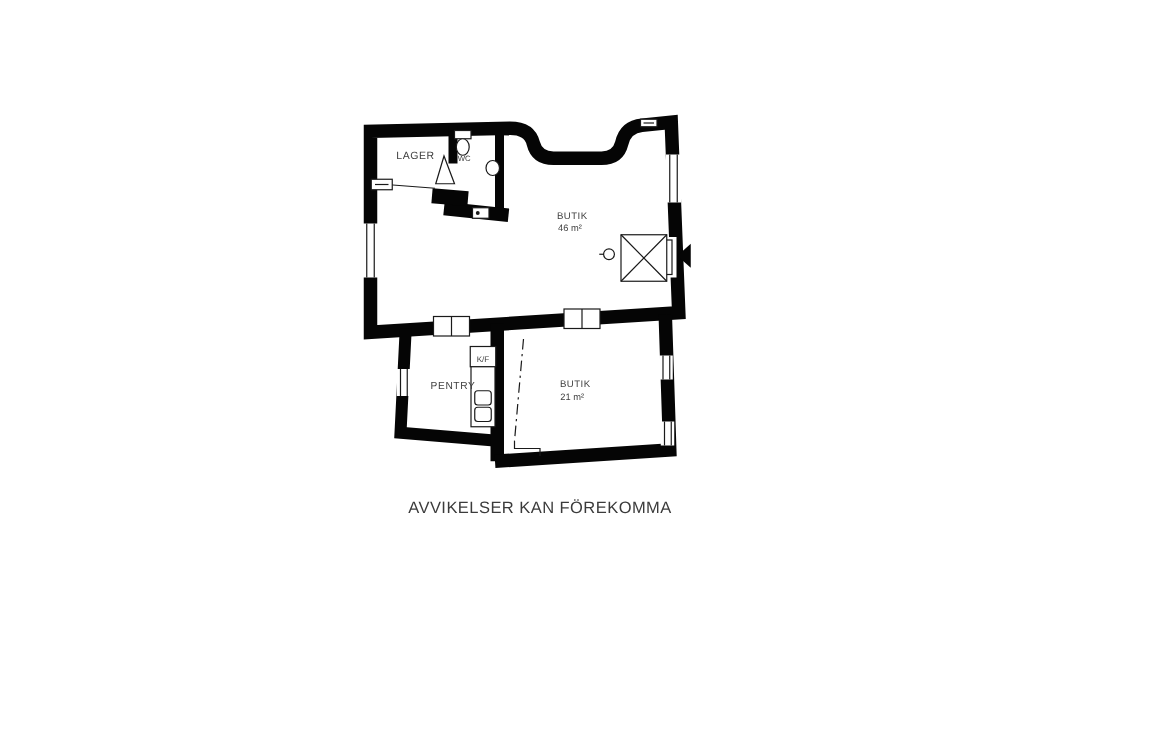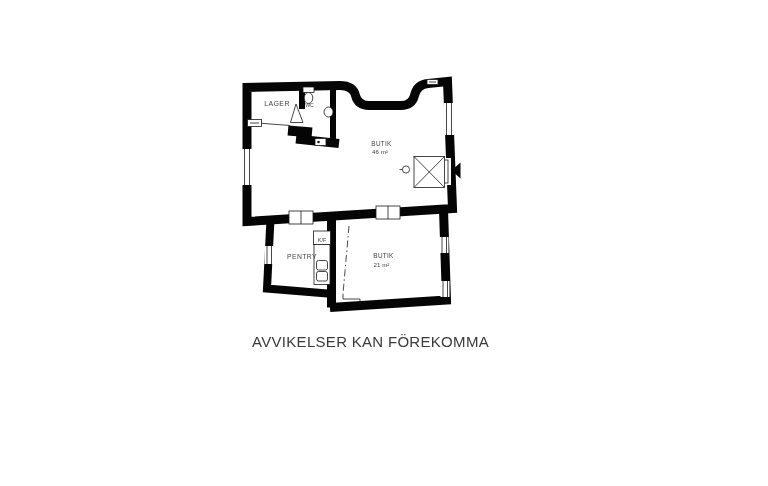--- a/index.html
+++ b/index.html
@@ -17,21 +17,21 @@
   .plan-svg {
     position: absolute;
     left: 0; top: 0;
   }
   .disclaimer {
     position: absolute;
     left: 252px;
     top: 333px;
     width: 216px;
     text-align: center;
-    font-size: 15px;
+    font-size: 11px;
     letter-spacing: 0.3px;
     color: #3b3b3b;
     white-space: nowrap;
   }
   svg text {
     font-family: "Liberation Sans", sans-serif;
     fill: #3f3f3f;
   }
   .wall { stroke: #050505; fill: none; }
   .thin { stroke: #1a1a1a; fill: none; stroke-width: 0.8; }

